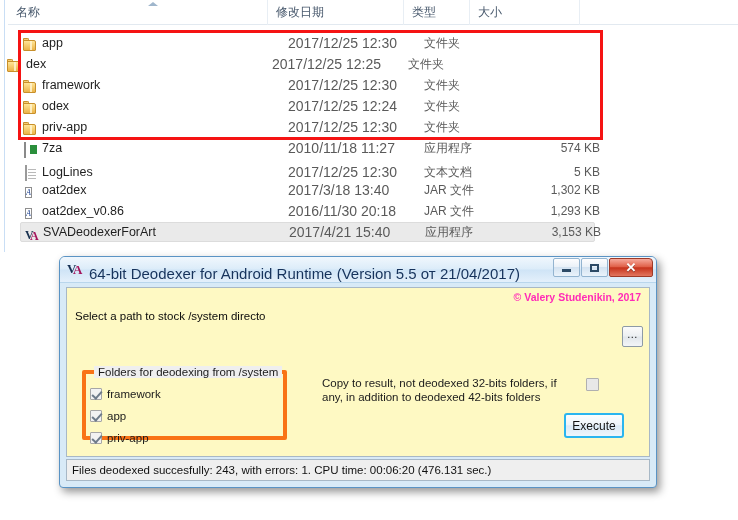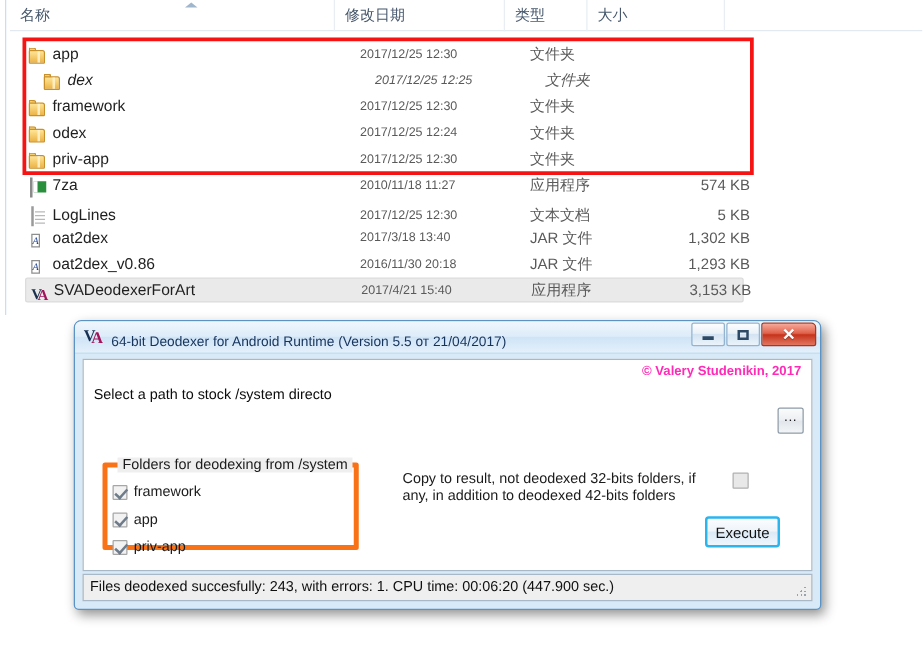--- a/index.html
+++ b/index.html
@@ -52,21 +52,21 @@
     background: #eaeaea;
     border: 1px solid #dcdcdc;
     border-radius: 2px;
   }
   .cell-name {
     position: absolute; left: 22px; white-space: nowrap;
     font-size: 12.5px; color: #1f1f1f;
   }
   .cell-date {
     position: absolute; left: 268px; white-space: nowrap;
-    font-size: 10px; color: #5a5a5a;
+    font-size: 14px; color: #5a5a5a;
   }
   .cell-type {
     position: absolute; left: 404px; white-space: nowrap;
     font-size: 12px; color: #5a5a5a;
   }
   .cell-size {
     position: absolute; left: 470px; width: 110px; text-align: right;
     white-space: nowrap; font-size: 12px; color: #5a5a5a;
   }
 
@@ -155,21 +155,21 @@
   .dlg-icon { margin-left: 7px; width: 16px; height: 15px; position: relative; }
   .dlg-icon .v {
     position: absolute; left: 0; top: 0; font-size: 13px; font-weight: bold;
     color: #173154; font-family: "Liberation Serif", serif; line-height: 14px;
   }
   .dlg-icon .a {
     position: absolute; left: 6px; top: 1px; font-size: 13px; font-weight: bold;
     color: #a2135b; font-family: "Liberation Serif", serif; line-height: 14px;
   }
   .dlg-title {
-    margin-left: 6px; font-size: 11px; color: #16335c; white-space: nowrap; margin-top: 8px;
+    margin-left: 6px; font-size: 15px; color: #16335c; white-space: nowrap; margin-top: 8px;
   }
   .win-btns { position: absolute; right: 3px; top: 1px; display: flex; gap: 1px; }
   .wbtn {
     width: 27px; height: 19px;
     background: linear-gradient(180deg,#fdfdfe 0%,#eaf1f8 45%,#d4e3f1 50%,#eaf3fb 100%);
     border: 1px solid #93b4d0; border-radius: 2px;
     display: flex; align-items: center; justify-content: center;
   }
   .wbtn.close {
     width: 44px;
@@ -180,21 +180,21 @@
   .wmin { width: 9px; height: 3px; background: #2c4a66; margin-top: 6px; }
   .wmax { width: 9px; height: 8px; border: 2px solid #2c4a66; }
   .wclose {
     color: #ffffff; font-size: 13px; font-weight: bold;
     font-family: "Liberation Sans", sans-serif; line-height: 13px;
     text-shadow: 0 1px 0 rgba(0,0,0,.35);
   }
 
   .dlg-body {
     position: absolute; left: 6px; top: 30px; right: 6px; height: 170px;
-    background: #ffffff;
+    background: #fef9c3;
     border: 1px solid #a8b8c6;
   }
   .copyright {
     position: absolute; right: 8px; top: 3px;
     font-size: 10.5px; font-weight: bold; color: #ff2bb7;
     font-family: "Liberation Sans", sans-serif; white-space: nowrap;
   }
   .path-label {
     position: absolute; left: 8px; top: 22px;
     font-size: 11.5px; color: #0b0b0b;
@@ -317,21 +317,21 @@
       <span class="ic ic-folder">
           <span class="fflap"></span>
           <span class="fback"></span>
           <span class="fhl"></span>
         </span>
       <span class="cell-name">app</span>
       <span class="cell-date">2017/12/25 12:30</span>
       <span class="cell-type">文件夹</span>
       <span class="cell-size"></span>
     </div>
-    <div class="file-row" style="top:54px;left:32px;width:575px;font-style:italic;">
+    <div class="file-row" style="top:54px;left:4px;width:575px;">
       <span class="ic ic-folder">
           <span class="fflap"></span>
           <span class="fback"></span>
           <span class="fhl"></span>
         </span>
       <span class="cell-name">dex</span>
       <span class="cell-date">2017/12/25 12:25</span>
       <span class="cell-type">文件夹</span>
       <span class="cell-size"></span>
     </div>
@@ -456,18 +456,18 @@
       <div class="copy-note">
         <div>Copy to result, not deodexed 32-bits folders, if</div>
         <div>any, in addition to deodexed 42-bits folders</div>
       </div>
       <div class="copy-cbox"></div>
 
       <div class="execute-btn">Execute</div>
     </div>
 
     <div class="statusbar">
-      <span class="status-text">Files deodexed succesfully: 243,   with errors: 1.   CPU time: 00:06:20 (447.900 sec.)</span>
+      <span class="status-text">Files deodexed succesfully: 243,   with errors: 1.   CPU time: 00:06:20 (476.131 sec.)</span>
       <span class="grip"></span>
     </div>
   </div>
 
 </div>
 
 </body></html>

